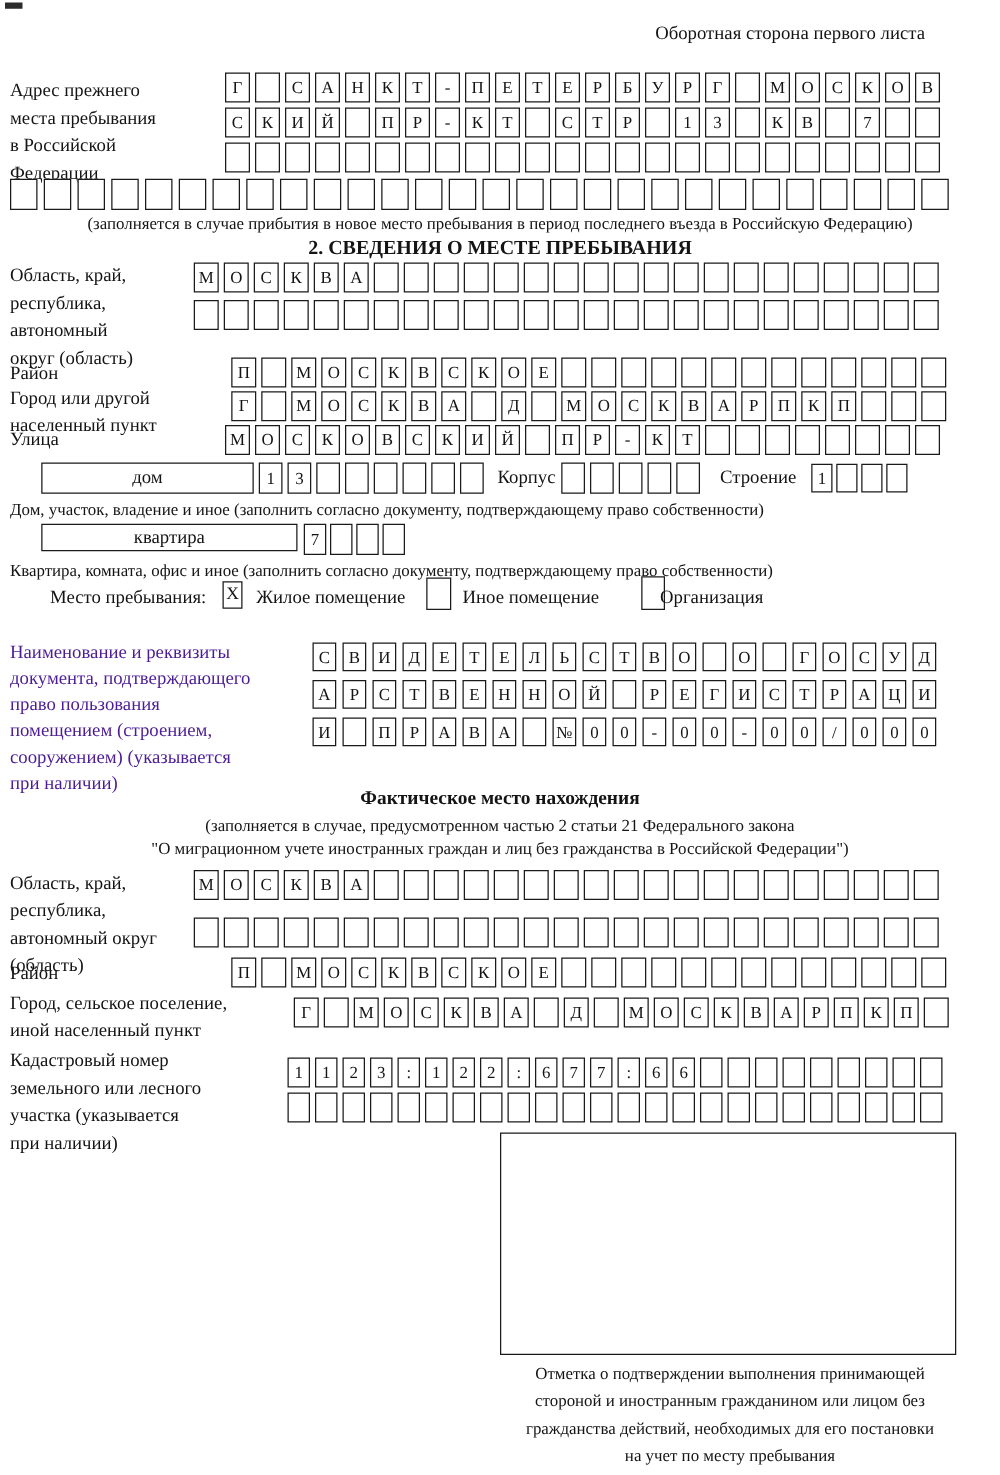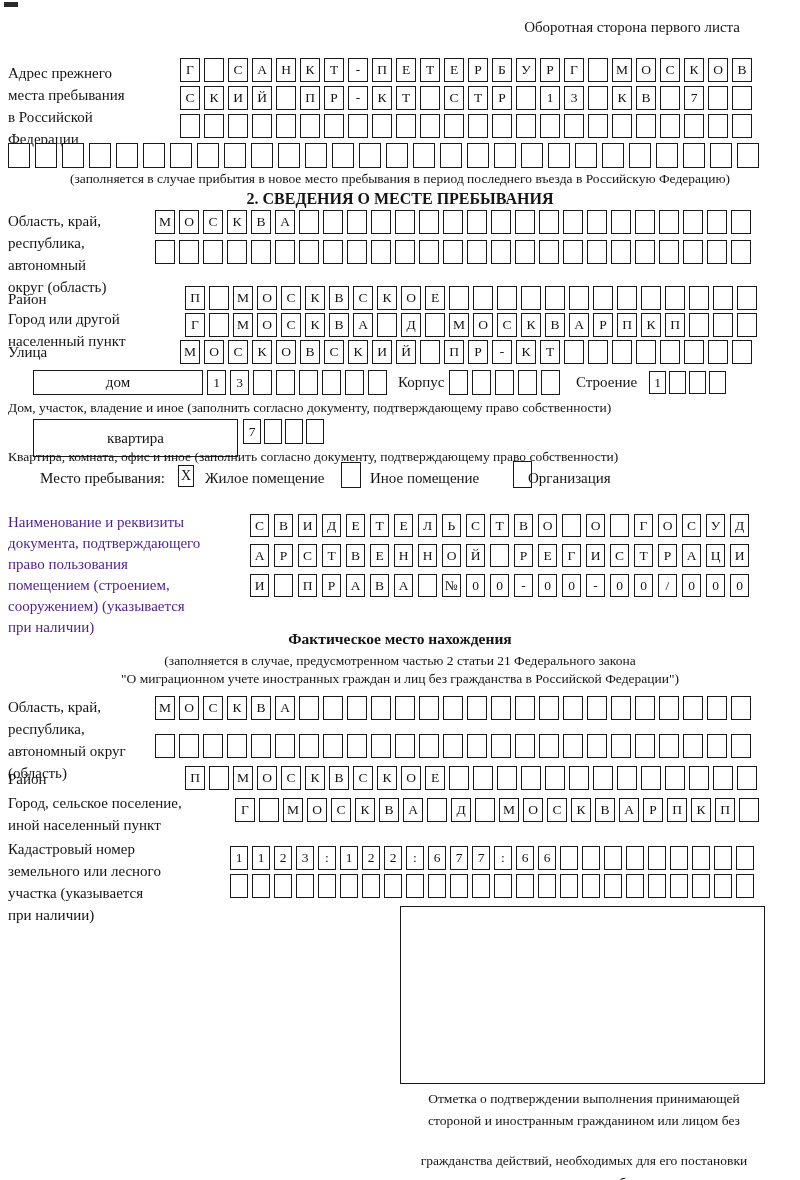--- a/index.html
+++ b/index.html
@@ -323,21 +323,21 @@
     </div>
   <div class="abs lbl" style="left:576px;top:371px;">Строение</div>
   <div class="abs cells vStr" style="left:649px;top:371px;">
       <span class="cell">1</span>
       <span class="cell"></span>
       <span class="cell"></span>
       <span class="cell"></span>
     </div>
   <div class="abs caption" style="left:8px;top:400px;width:790px;">Дом, участок, владение и иное (заполнить согласно документу, подтверждающему право собственности)</div>
 
-  <div class="abs rect" style="left:33px;top:419px;width:205px;height:38px;">квартира</div>
+  <div class="abs rect" style="left:33px;top:419px;width:205px;height:22px;">квартира</div>
   <div class="abs cells vApt" style="left:243px;top:419px;">
       <span class="cell">7</span>
       <span class="cell"></span>
       <span class="cell"></span>
       <span class="cell"></span>
     </div>
   <div class="abs caption" style="left:8px;top:449px;width:790px;">Квартира, комната, офис и иное (заполнить согласно документу, подтверждающему право собственности)</div>
 
   <div class="abs lbl" style="left:40px;top:467px;">Место пребывания:</div>
   <div class="abs chk" style="left:178px;top:465px;width:16px;height:22px;">X</div>
@@ -603,17 +603,17 @@
       <span class="cell"></span>
       <span class="cell"></span>
       <span class="cell"></span>
       <span class="cell"></span>
     </div>
 
   <div class="abs rect" style="left:400px;top:906px;width:365px;height:178px;"></div>
   <div class="abs" style="left:398px;top:1088px;width:372px;">
     <div class="caption center" style="line-height:22px;">Отметка о подтверждении выполнения принимающей</div>
     <div class="caption center" style="line-height:22px;">стороной и иностранным гражданином или лицом без</div>
-    <div class="caption center" style="line-height:22px;margin-top:18px;">гражданства действий, необходимых для его постановки</div>
+    <div class="caption center" style="line-height:22px;">гражданства действий, необходимых для его постановки</div>
     <div class="caption center" style="line-height:22px;">на учет по месту пребывания</div>
   </div>
 
 </div>
 
 </body></html>

